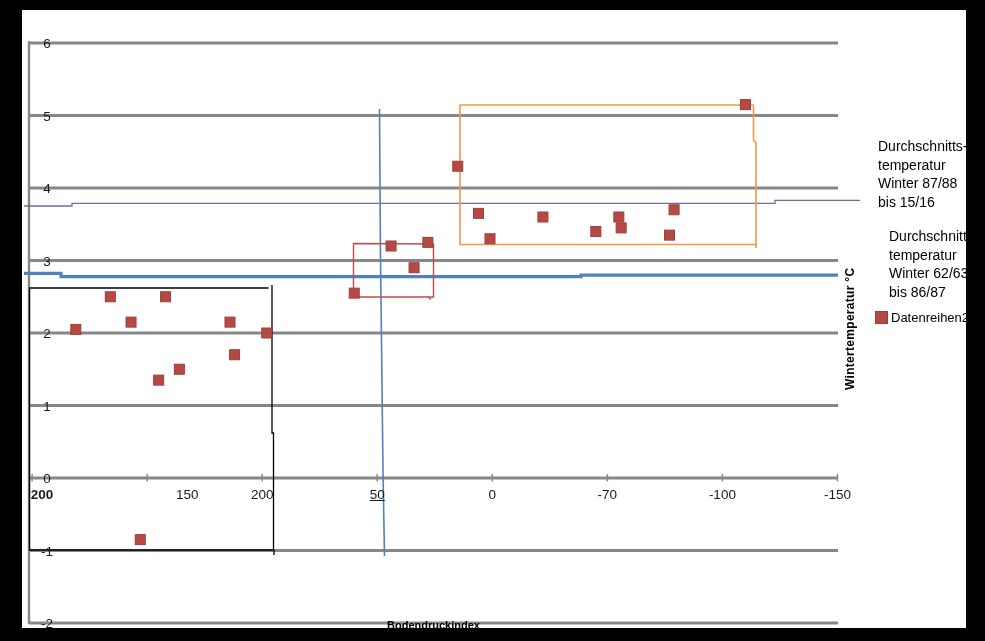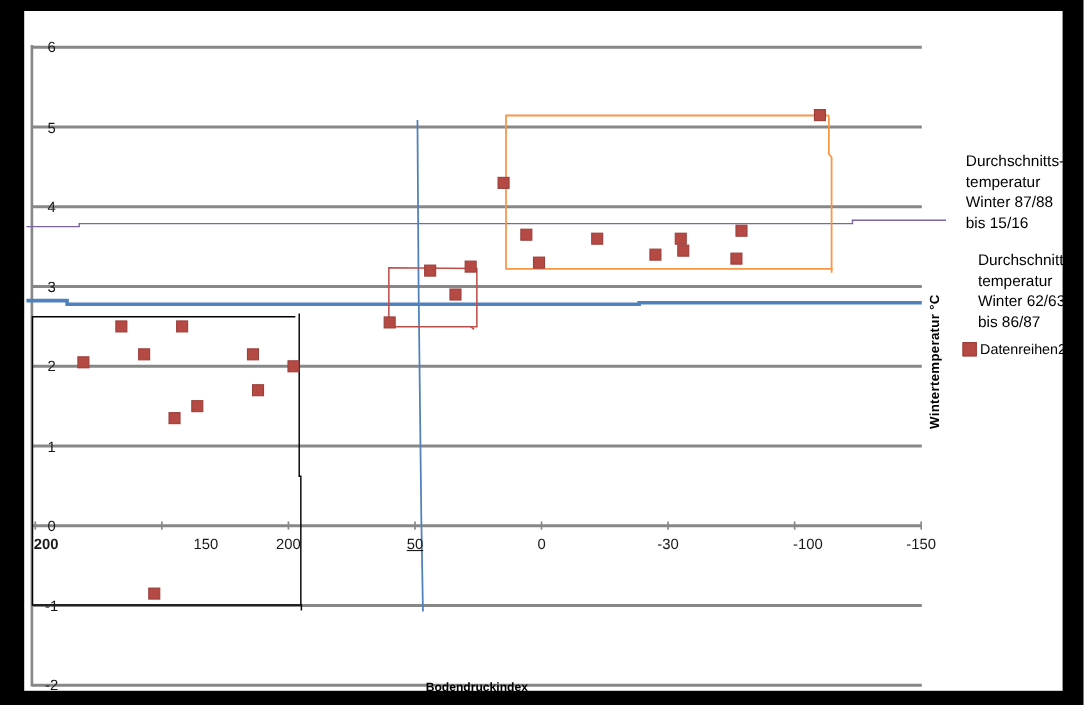--- a/index.html
+++ b/index.html
@@ -92,22 +92,22 @@
       <div class="tick tick-y" style="top: 333px;">2</div>
       <div class="tick tick-y" style="top: 405.5px;">1</div>
       <div class="tick tick-y" style="top: 478px;">0</div>
       <div class="tick tick-y" style="top: 550.5px;">-1</div>
       <div class="tick tick-y" style="top: 623px;">-2</div>
       <div class="tick tick-x" style="left: 42px; font-weight: bold;">200</div>
       <div class="tick tick-x" style="left: 147.15px; margin-left: 40px;">150</div>
       <div class="tick tick-x" style="left: 262.2px;">200</div>
       <div class="tick tick-x" style="left: 377.25px; text-decoration: underline;">50</div>
       <div class="tick tick-x" style="left: 492.3px;">0</div>
-      <div class="tick tick-x" style="left: 607.35px;">-30</div>
-      <div class="tick tick-x" style="left: 722.4px; margin-left: 12px;">-100</div>
+      <div class="tick tick-x" style="left: 607.35px;">-70</div>
+      <div class="tick tick-x" style="left: 722.4px;">-100</div>
       <div class="tick tick-x" style="left: 837.45px;">-150</div>
     </div>
 
   <div id="overlay" style="position:absolute;left:-22px;top:-10px;width:985px;height:641px;">
 
     <div class="txt" style="left:878px;top:137px;">Durchschnitts-
 temperatur
 Winter 87/88
 bis 15/16</div>
 

